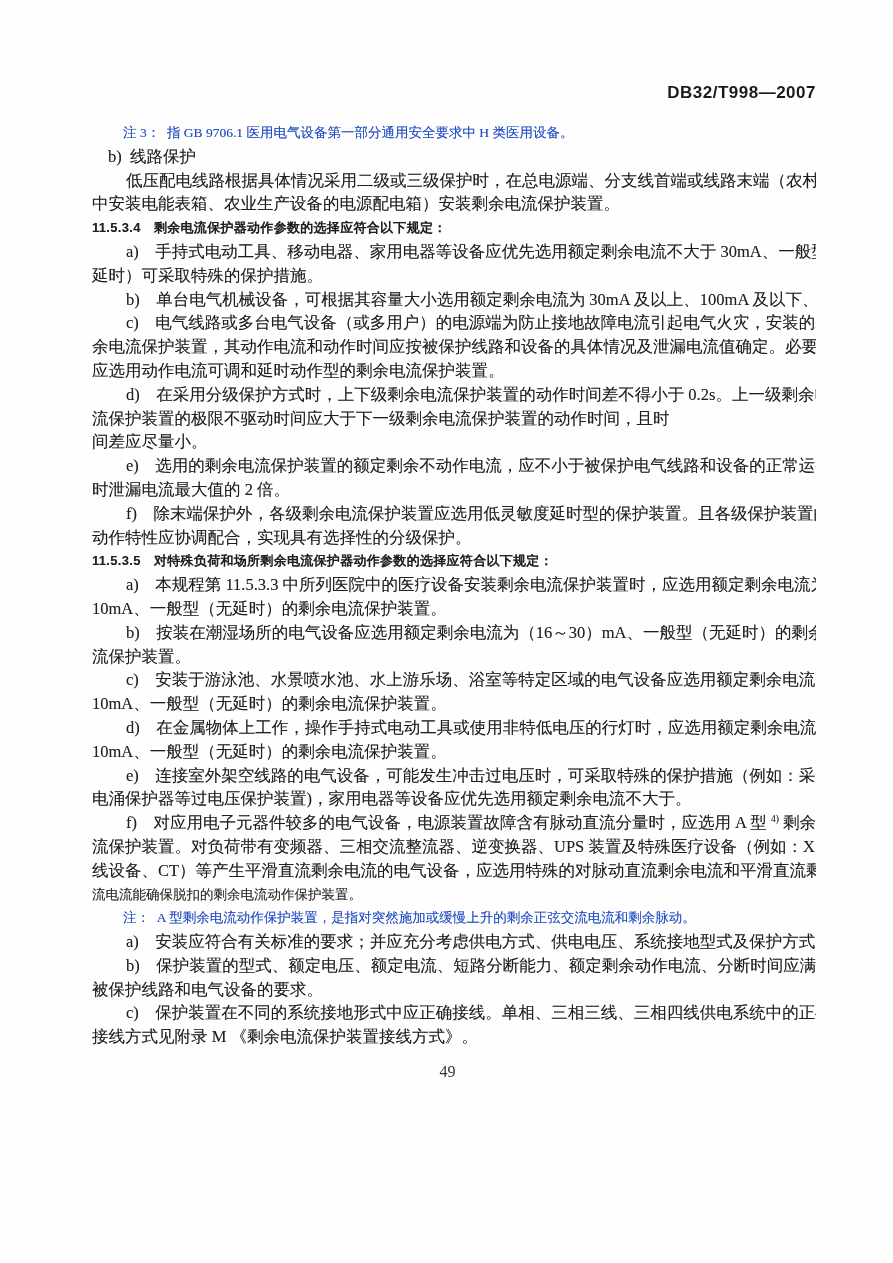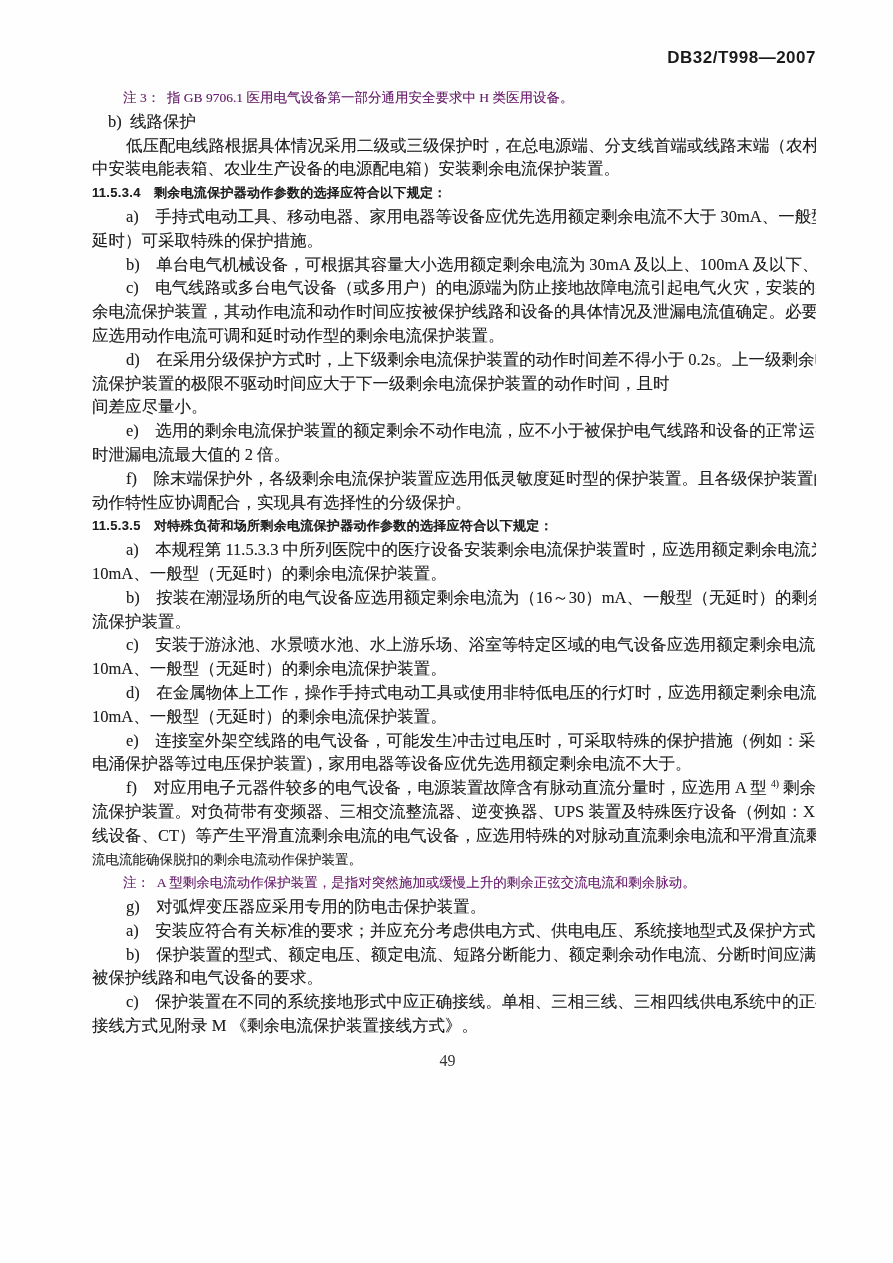--- a/index.html
+++ b/index.html
@@ -16,21 +16,21 @@
     font-family: "Liberation Serif", "DejaVu Serif", serif;
     color: #1e1e1e;
   }
   .content {
     position: absolute;
     left: 92px;
     top: 0;
     width: 724px;
   }
   .doc-header {
-    margin-top: 48px;
+    margin-top: 83px;
     text-align: right;
     font-family: "Liberation Sans", "DejaVu Sans", sans-serif;
     font-weight: bold;
     font-size: 17px;
     letter-spacing: 0.5px;
     color: #1a1a1a;
   }
   .lines {
     margin-top: 18px;
     overflow: hidden;
@@ -41,21 +41,21 @@
     font-size: 16.5px;
     white-space: nowrap;
     overflow: hidden;
     text-shadow: 0 0 0.4px rgba(0,0,0,0.35);
   }
   .ind1 { padding-left: 16px; }
   .ind2 { padding-left: 34px; }
   .note {
     font-size: 13.5px;
     padding-left: 31px;
-    color: #701a75;
+    color: #1d4ed8;
   }
   .note-cont {
     font-size: 13.5px;
     color: #2a2a2a;
   }
   .clause {
     font-family: "Liberation Sans", "DejaVu Sans", sans-serif;
     font-weight: bold;
     font-size: 13px;
     letter-spacing: 0.3px;
@@ -113,21 +113,20 @@
       <div class="ln">10mA、一般型（无延时）的剩余电流保护装置。</div>
       <div class="ln ind2 full">d)　在金属物体上工作，操作手持式电动工具或使用非特低电压的行灯时，应选用额定剩余电流为</div>
       <div class="ln">10mA、一般型（无延时）的剩余电流保护装置。</div>
       <div class="ln ind2 full">e)　连接室外架空线路的电气设备，可能发生冲击过电压时，可采取特殊的保护措施（例如：采用</div>
       <div class="ln">电涌保护器等过电压保护装置)，家用电器等设备应优先选用额定剩余电流不大于。</div>
       <div class="ln ind2 full"><span>f)　对应用电子元器件较多的电气设备，电源装置故障含有脉动直流分量时，应选用 A 型 </span><sup class="sup">4)</sup><span> 剩余电</span></div>
       <div class="ln full">流保护装置。对负荷带有变频器、三相交流整流器、逆变换器、UPS 装置及特殊医疗设备（例如：X 射</div>
       <div class="ln full">线设备、CT）等产生平滑直流剩余电流的电气设备，应选用特殊的对脉动直流剩余电流和平滑直流剩余</div>
       <div class="ln note-cont">流电流能确保脱扣的剩余电流动作保护装置。</div>
       <div class="ln note">注： A 型剩余电流动作保护装置，是指对突然施加或缓慢上升的剩余正弦交流电流和剩余脉动。</div>
-      <div class="ln ind2">g)　对弧焊变压器应采用专用的防电击保护装置。</div>
       <div class="ln ind2 full">a)　安装应符合有关标准的要求；并应充分考虑供电方式、供电电压、系统接地型式及保护方式。</div>
       <div class="ln ind2 full">b)　保护装置的型式、额定电压、额定电流、短路分断能力、额定剩余动作电流、分断时间应满足</div>
       <div class="ln">被保护线路和电气设备的要求。</div>
       <div class="ln ind2 full">c)　保护装置在不同的系统接地形式中应正确接线。单相、三相三线、三相四线供电系统中的正确</div>
       <div class="ln">接线方式见附录 M 《剩余电流保护装置接线方式》。</div>
     </div>
 
     <div class="page-number">49</div>
 
   </div>

